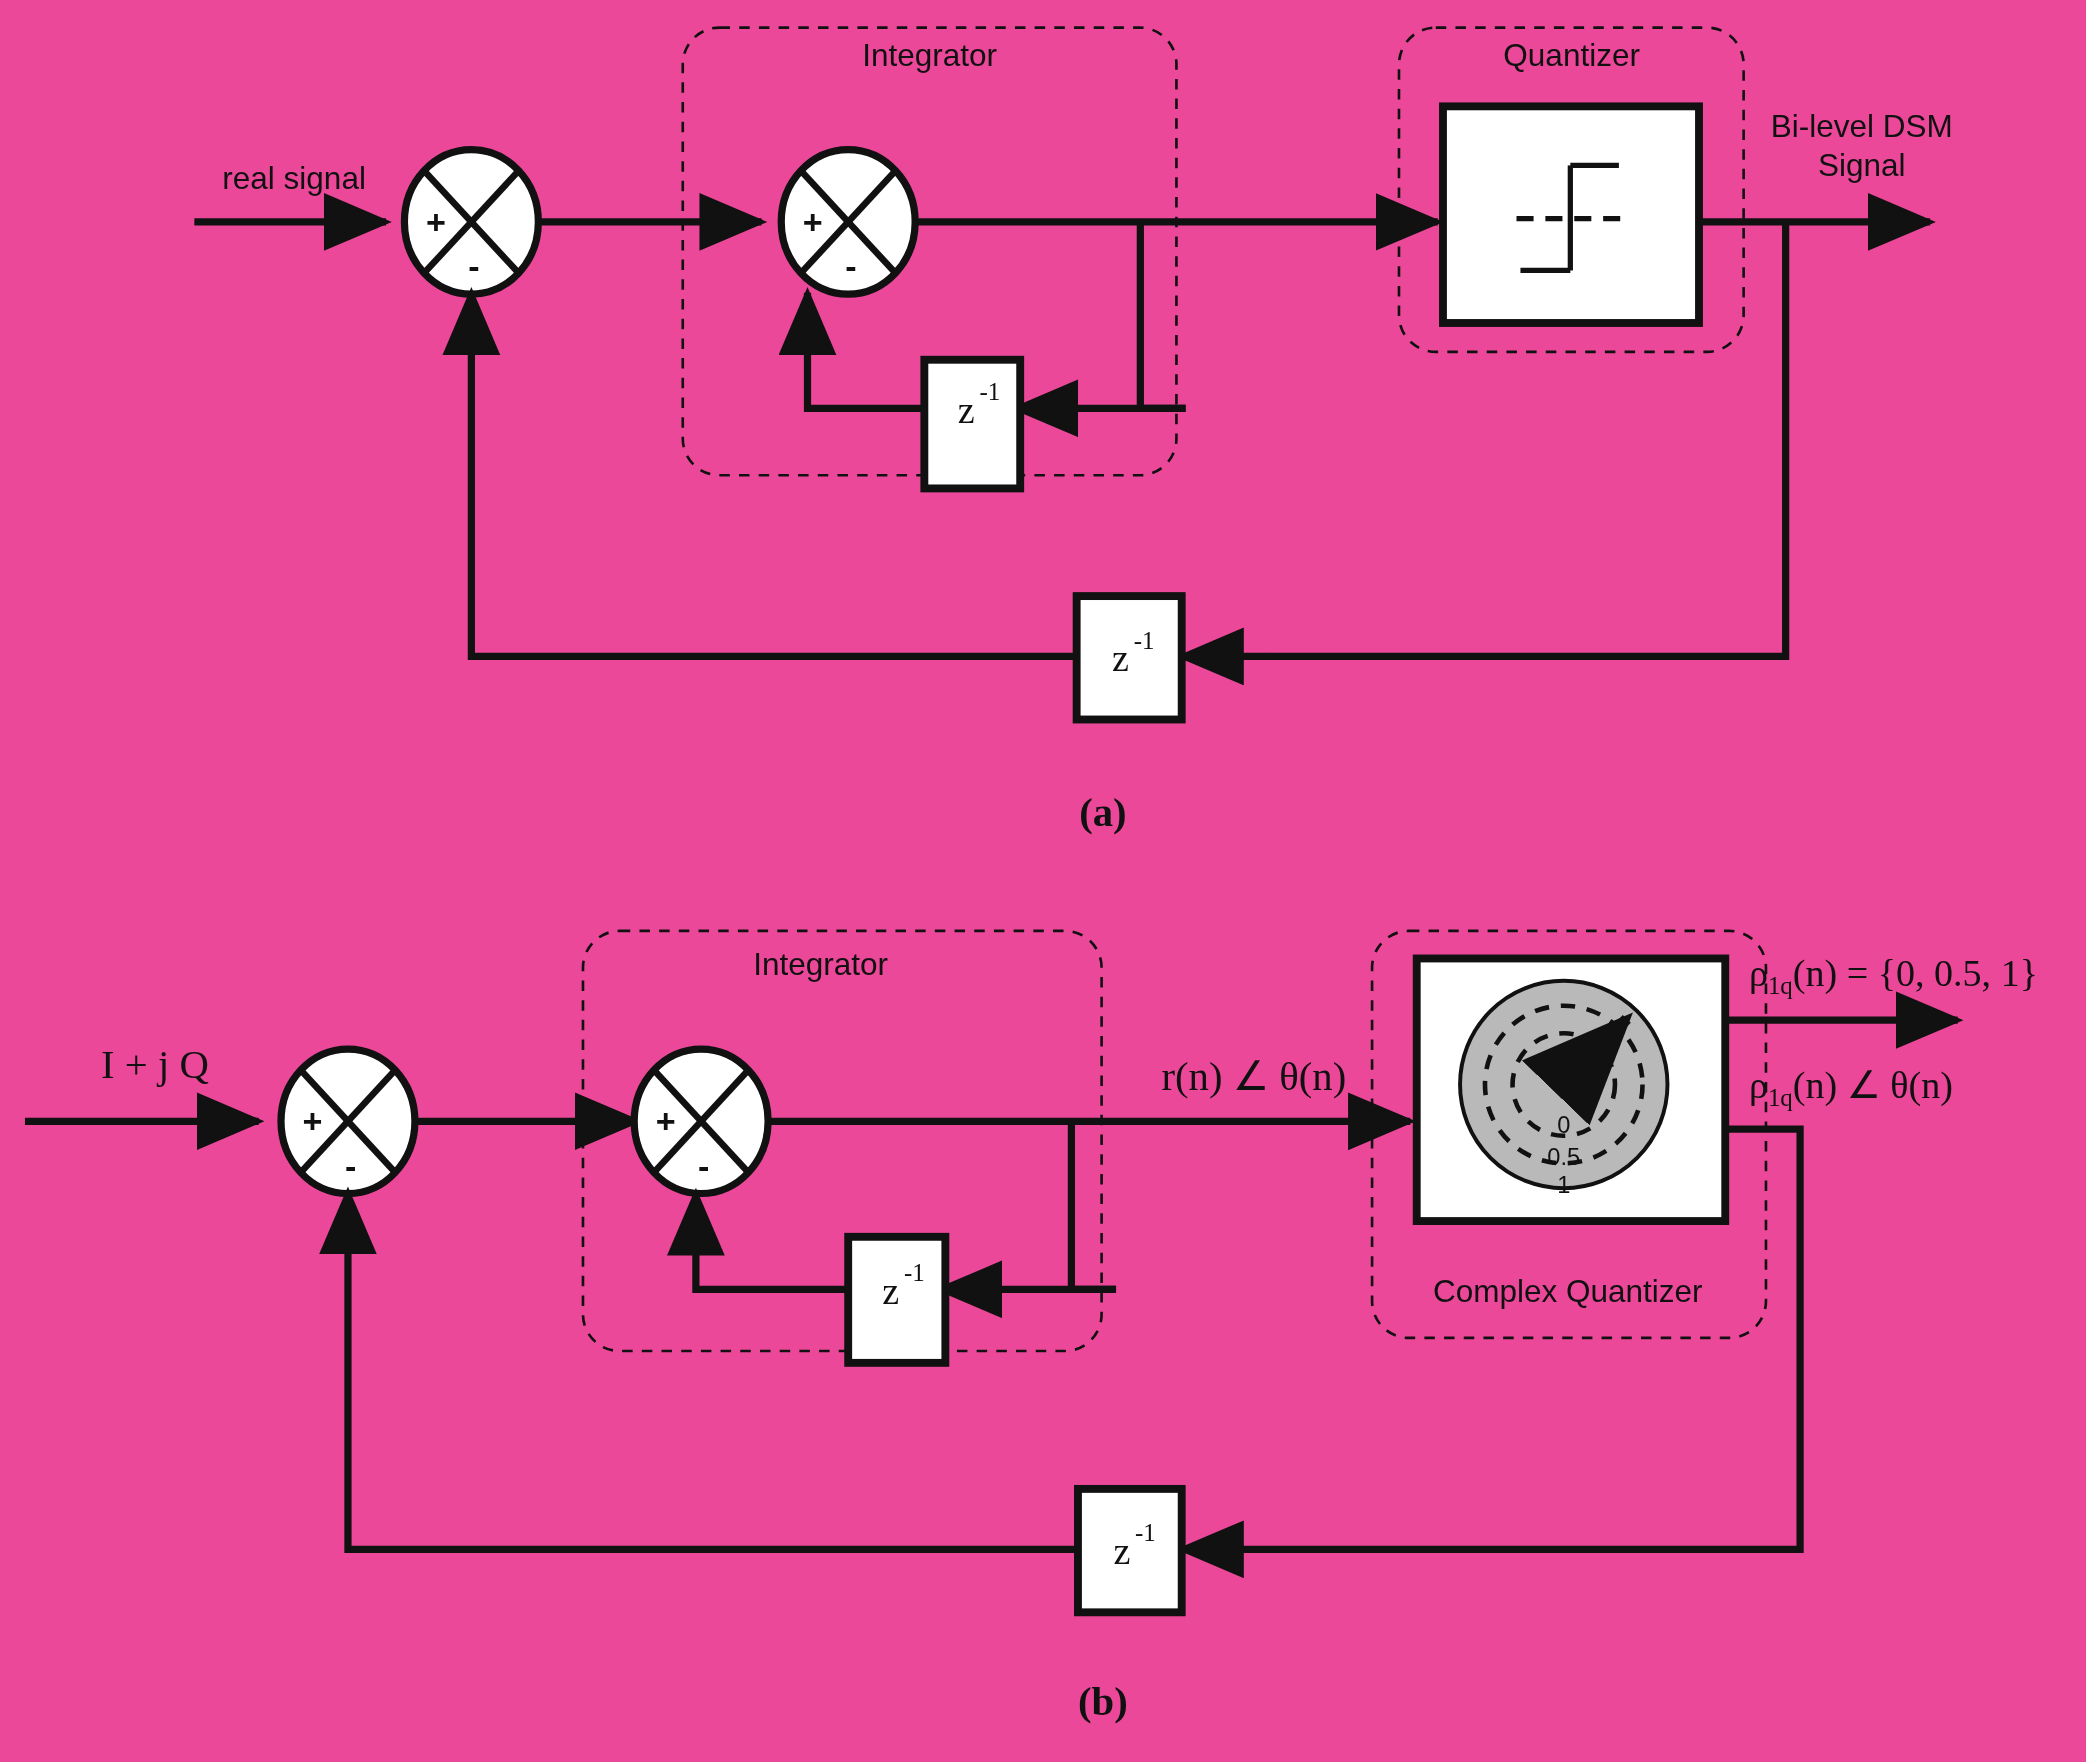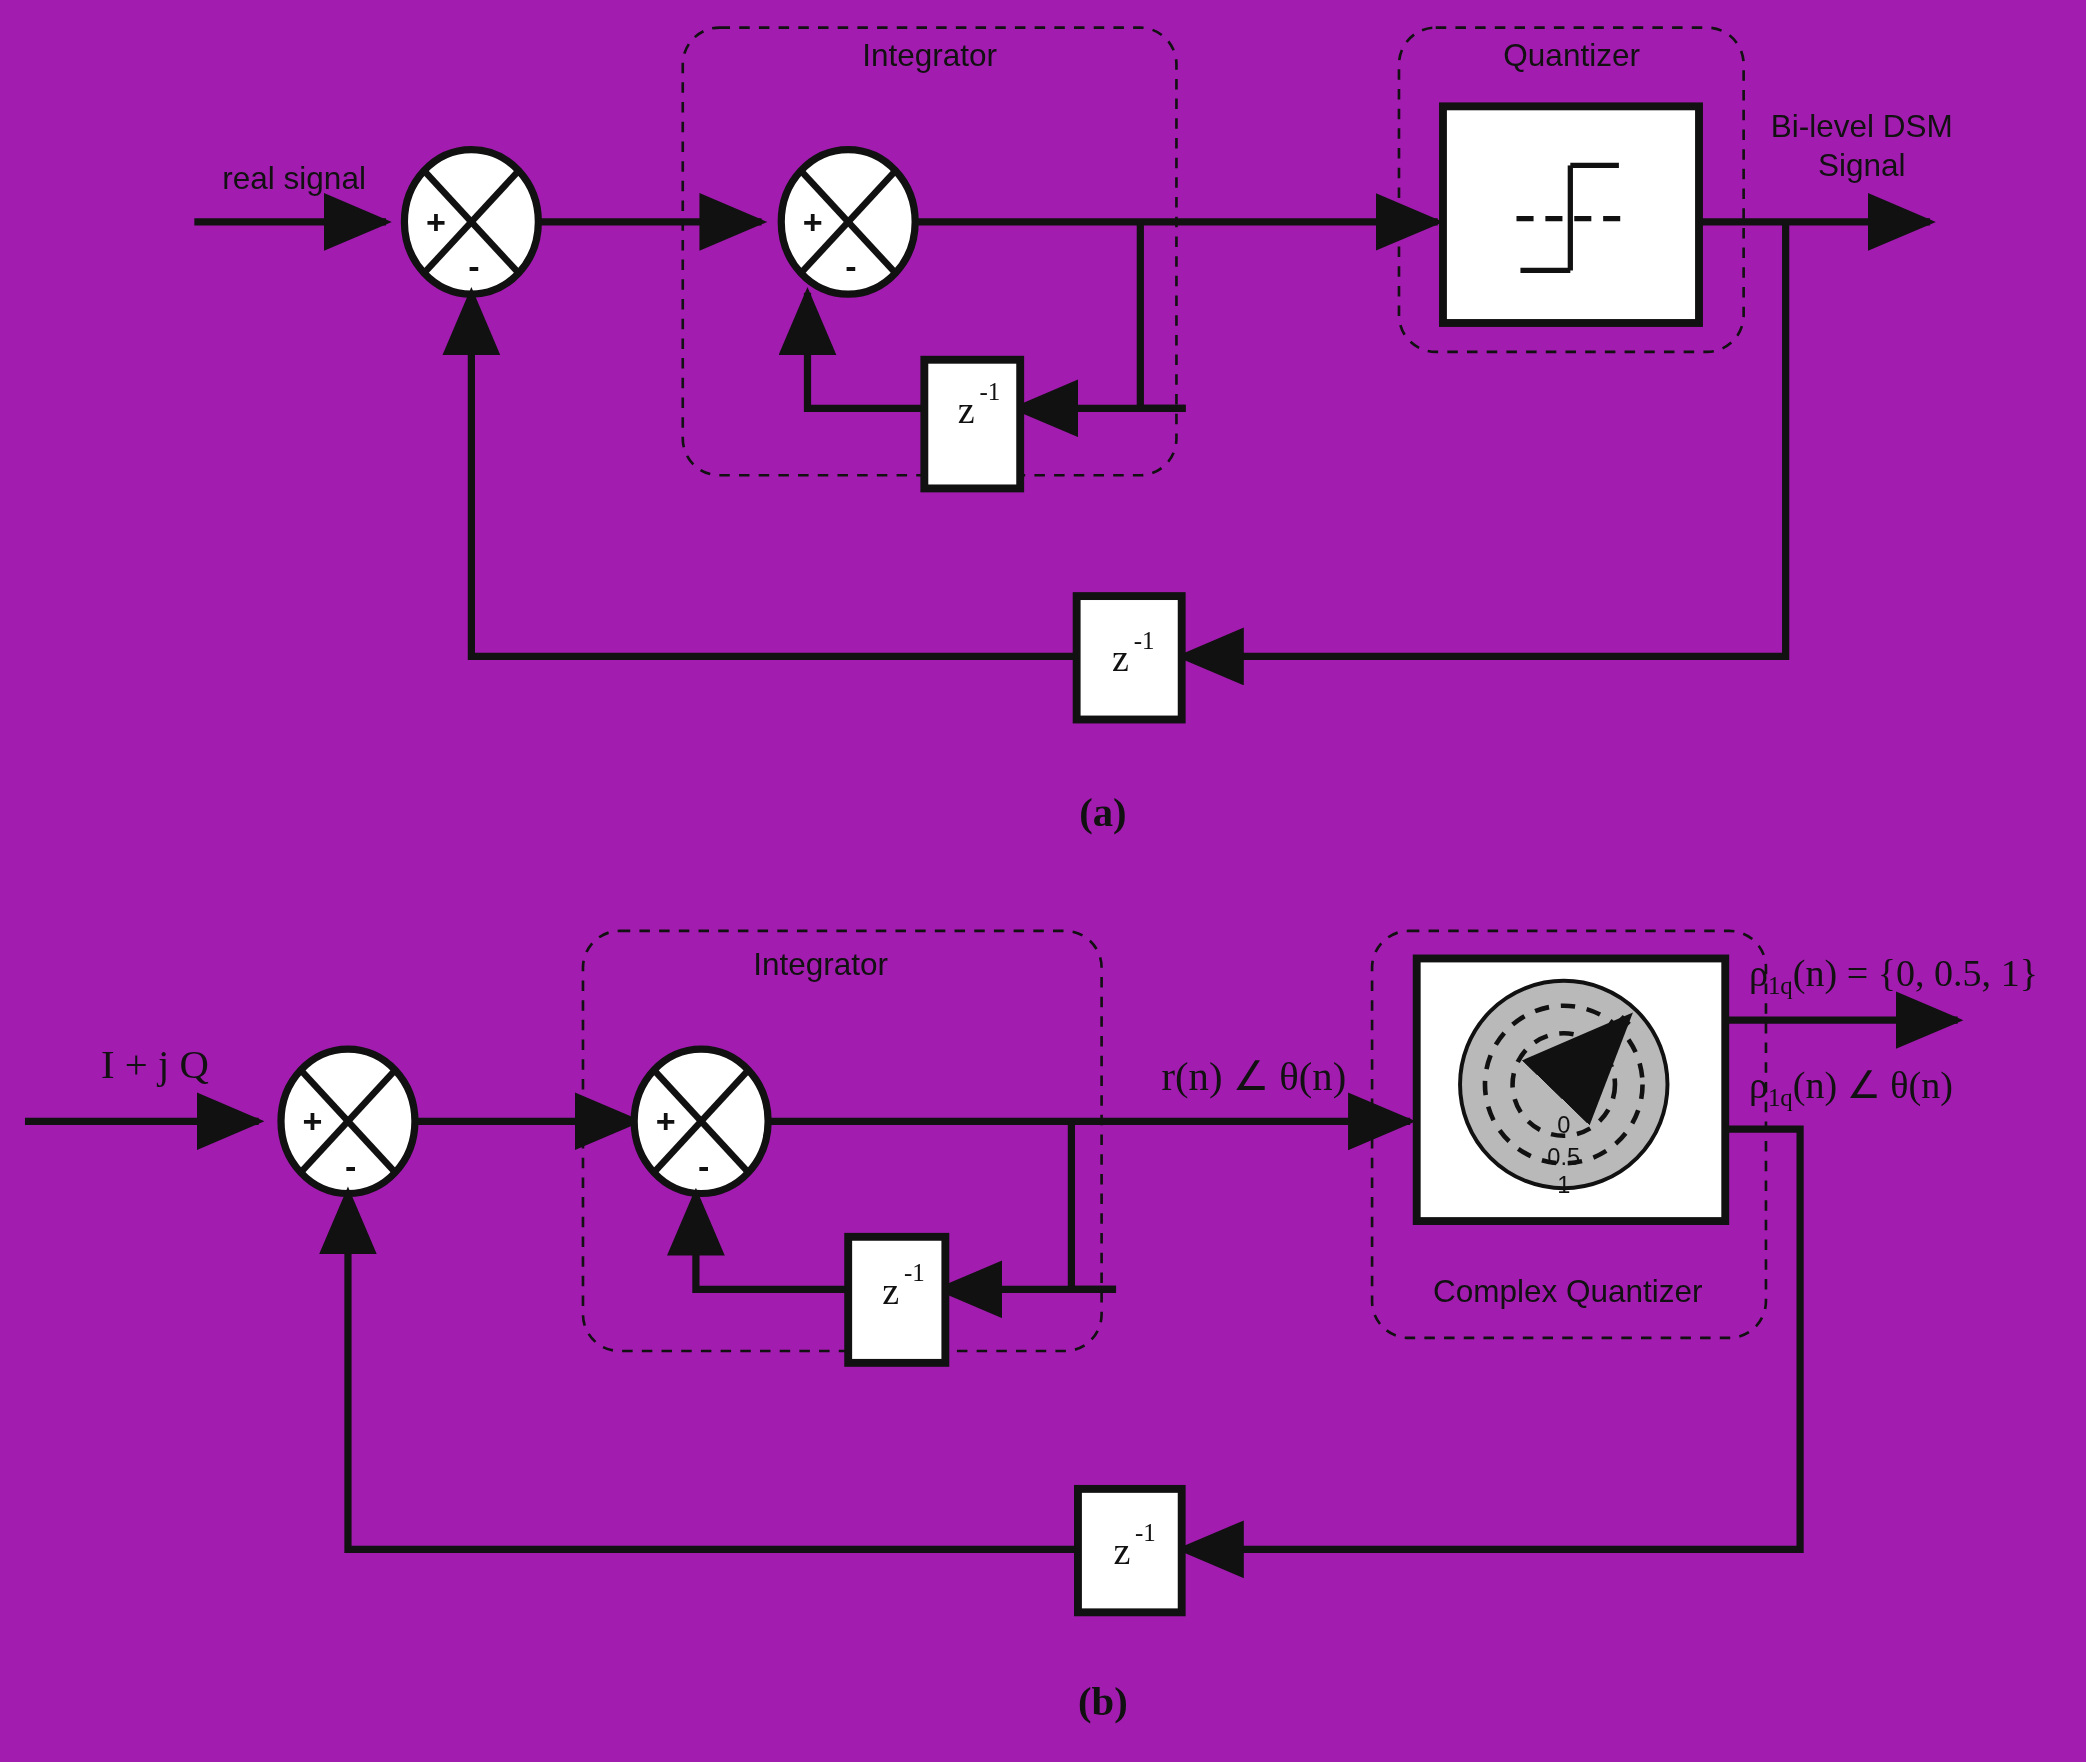--- a/index.html
+++ b/index.html
@@ -1,17 +1,17 @@
 <!DOCTYPE html>
 <html style="font-size:10.5px"><head>
 <meta charset="utf-8">
 <style>
   html,body{margin:0;padding:0;background:#fff;}
   body{width:2087px;height:1762px;font-family:"Liberation Sans",sans-serif;overflow:hidden;}
-  #root{position:relative;width:2087px;height:1762px;background:#a21caf;text-decoration:underline;}
+  #root{position:relative;width:2087px;height:1762px;background:#ec4899;text-decoration:underline;}
   svg{display:block;}
   .ln{stroke:#111;stroke-width:11;fill:none;stroke-linecap:butt;}
   .dbox{stroke:#111;stroke-width:4;fill:none;stroke-dasharray:16 14;}
   .sbox{stroke:#111;stroke-width:12;fill:#fff;}
   .circ{stroke:#111;stroke-width:11;fill:#fff;}
   .cross{stroke:#111;stroke-width:10;fill:none;}
   .qstep{stroke:#111;stroke-width:8;fill:none;}
   .qdash{stroke:#111;stroke-width:8;fill:none;stroke-dasharray:26 18;}
   .ccirc-out{fill:#b9b9b9;stroke:#111;stroke-width:6;}
   .ccirc-dash{fill:none;stroke:#111;stroke-width:7;stroke-dasharray:22 18;}

